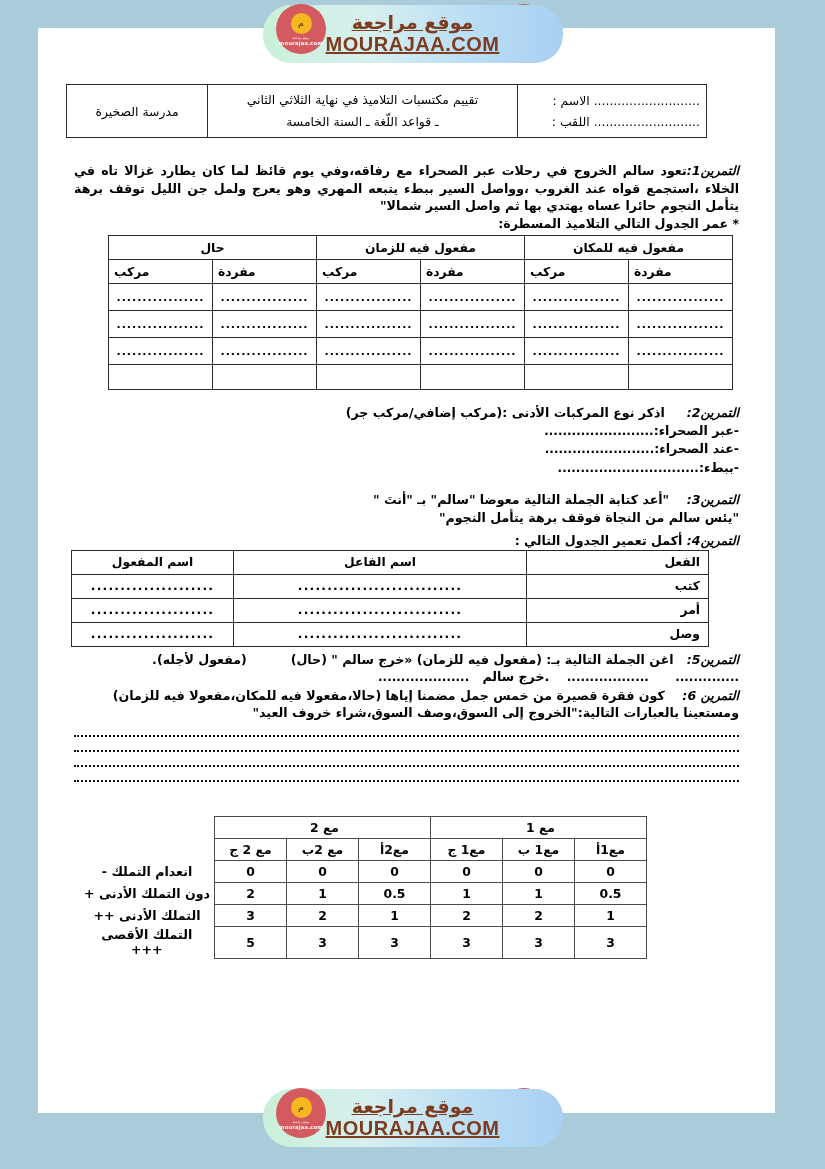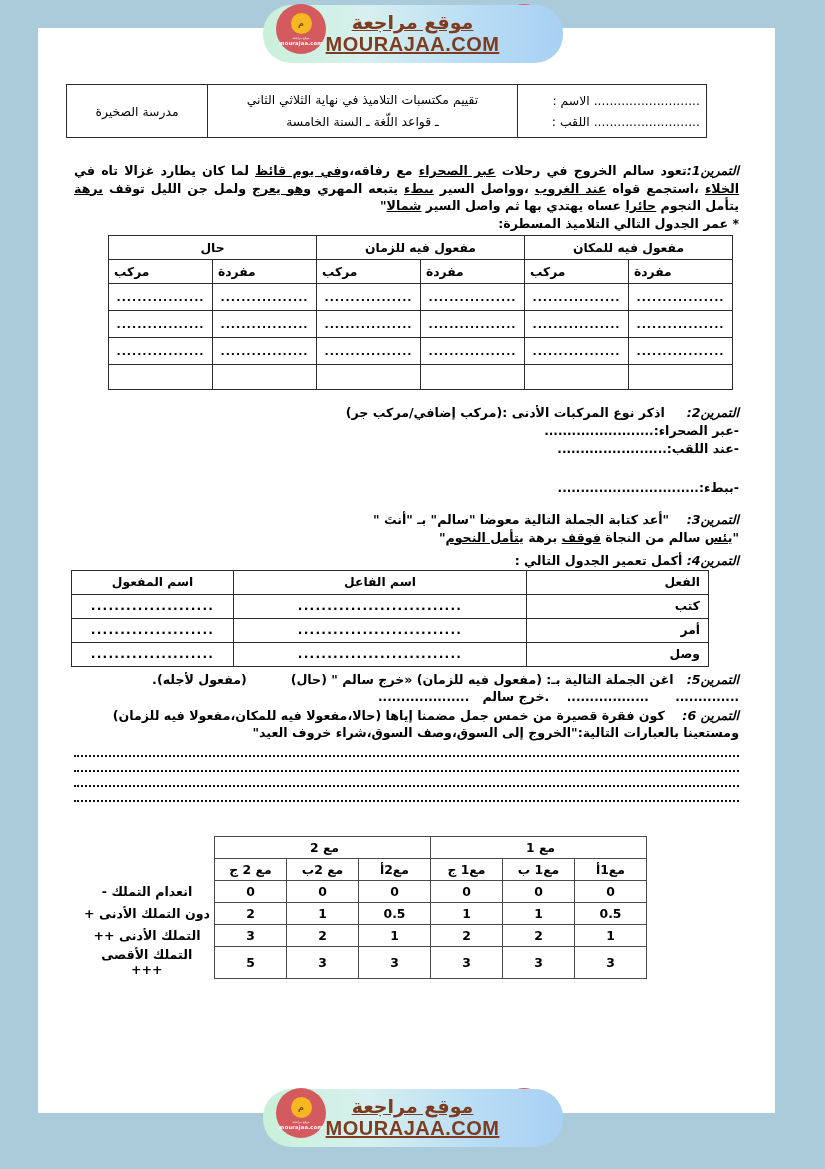--- a/index.html
+++ b/index.html
@@ -107,21 +107,21 @@
     font-weight: bold;
     line-height: 17.5px;
     text-align: justify;
     text-align-last: right;
     white-space: normal;
   }
   .ex-tag {
     font-style: italic;
     font-weight: bold;
   }
-  .u { text-decoration: underline; }
+  .u { }
   .rtl-right { text-align: right; }
   .center { text-align: center; }
 
   
   table.hdr {
     border-collapse: collapse;
     width: 601px;
     margin: 0 32px 0 0;
     table-layout: fixed;
   }
@@ -291,22 +291,22 @@
 
     <div class="spacer14"></div>
 
     <div class="ex-line center">
       <span class="ex-tag">التمرين2:</span>
       &nbsp;&nbsp;&nbsp;
       <span>اذكر نوع المركبات الأدنى :(مركب إضافي/مركب جر)</span>
     </div>
     <div id="ex2-items">
         <div class="ex-line" style="text-align: right;"><span>-عبر الصحراء:</span><span class="dots">........................</span></div>
-        <div class="ex-line" style="text-align: center;"><span>-عند اللقب:</span><span class="dots">........................</span></div>
-        <div class="ex-line" style="text-align: left; margin-top: 20px;"><span>-ببطء:</span><span class="dots">...............................</span></div>
+        <div class="ex-line" style="text-align: center;"><span>-عند الصحراء:</span><span class="dots">........................</span></div>
+        <div class="ex-line" style="text-align: left;"><span>-ببطء:</span><span class="dots">...............................</span></div>
       </div>
 
     <div class="spacer14"></div>
 
     <div class="ex-line center">
       <span class="ex-tag">التمرين3:</span>
       &nbsp;&nbsp;
       <span>"أعد كتابة الجملة التالية معوضا "سالم" بـ "أنتَ "</span>
     </div>
     <div class="ex-line" style="text-align:center">

